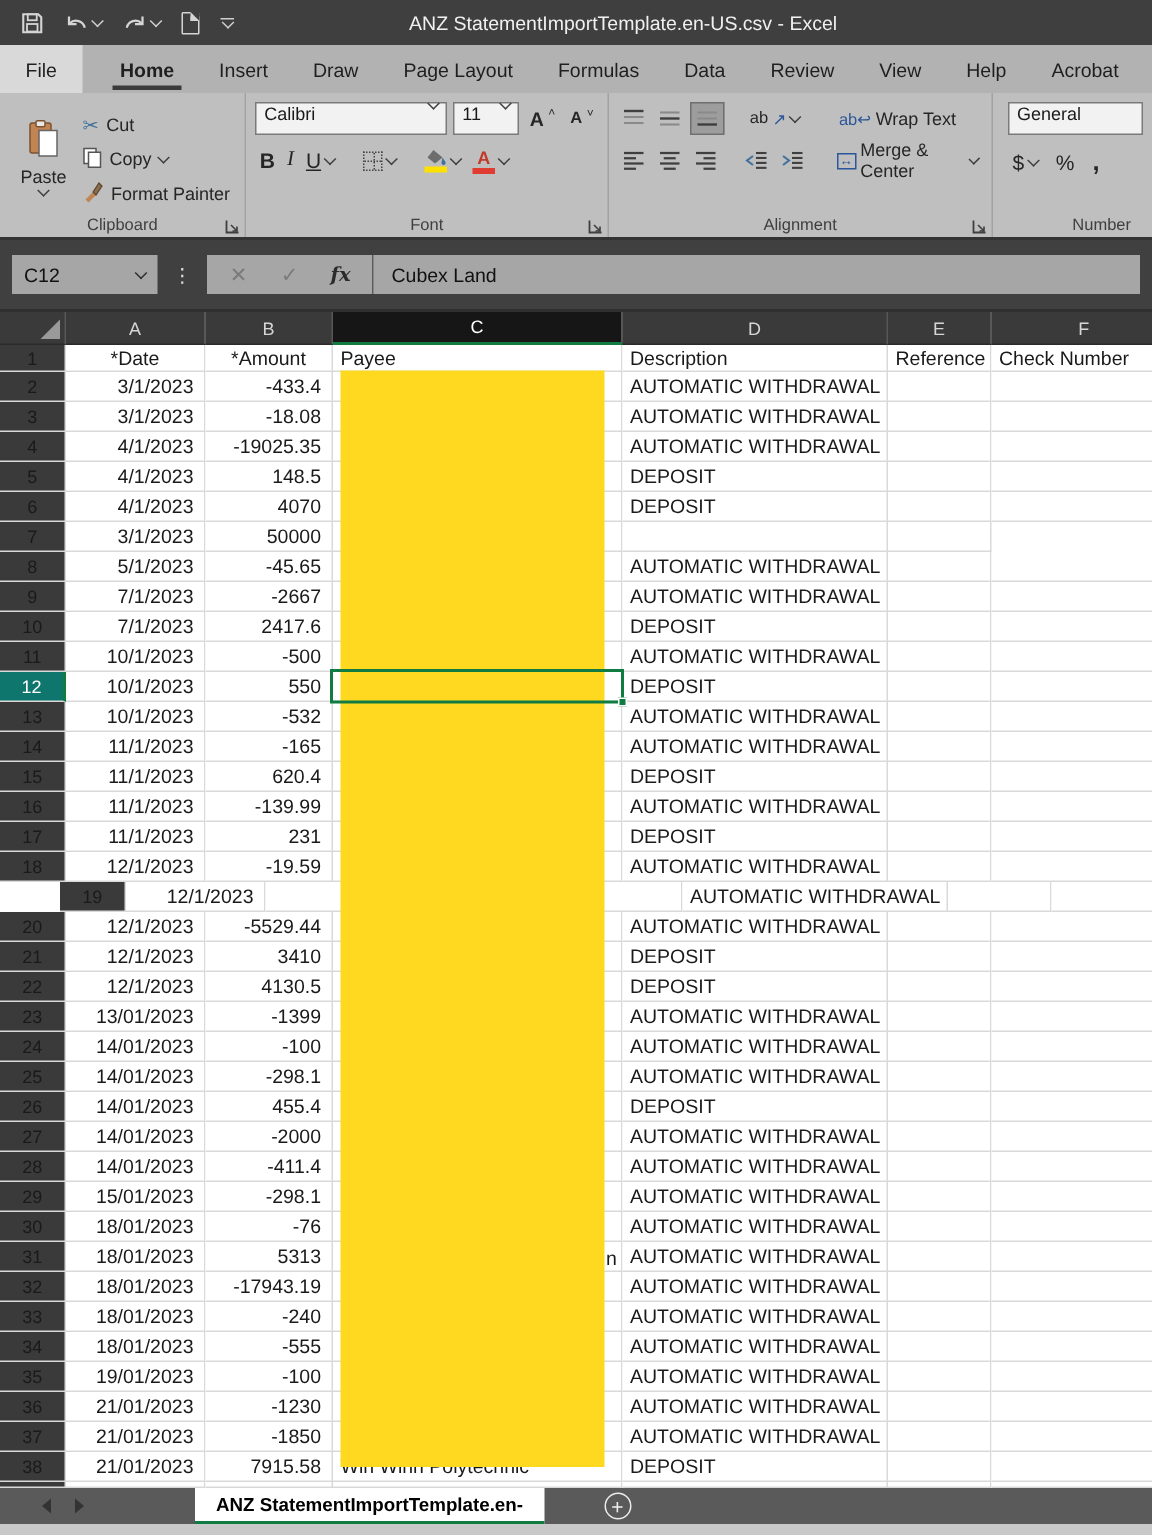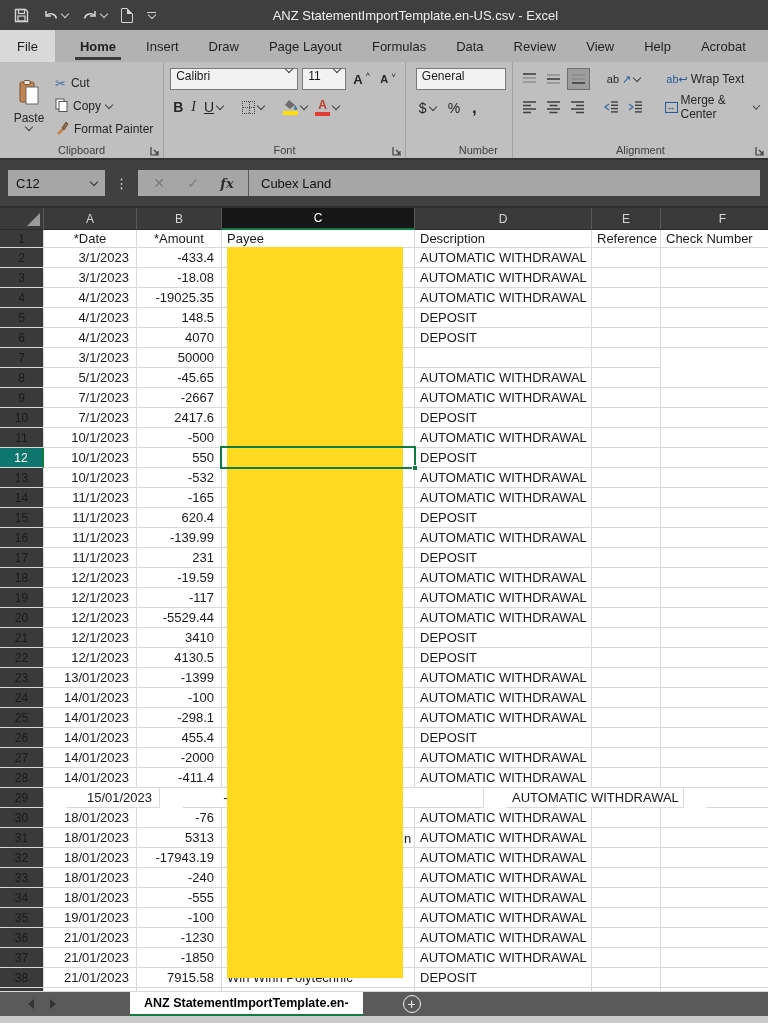--- a/index.html
+++ b/index.html
@@ -253,39 +253,20 @@
       </div>
       <div class="glabel">Font</div>
       <span class="launcher">
         <svg width="10" height="10" viewBox="0 0 10 10">
             <path d="M1 1 v8 h8" fill="none" stroke="#3f3f3f" stroke-width="1.2"></path>
             <path d="M4 4 l4 4 M8 5 v3 h-3" fill="none" stroke="#3f3f3f" stroke-width="1.1"></path>
           </svg>
       </span>
     </div>
 
-    <div class="rgroup" style="flex:1; flex-direction:column; gap:7px;">
-      <div class="combo" style="width:90px; margin-left:4px;">
-        <span>General</span>
-      </div>
-      <div style="display:flex; gap:6px; align-items:center; margin-left:4px; font-size:14px;">
-        <div class="iconbtn">
-            <span>$</span>
-            <i class="chev dark"></i>
-          </div>
-        <div class="iconbtn">
-            <span>%</span>
-          </div>
-        <div class="iconbtn" style="font-weight:bold; font-size:17px;">
-            <span>,</span>
-          </div>
-      </div>
-      <div class="glabel" style="text-align:right; padding-right:14px;">Number</div>
-    </div>
-
     <div class="rgroup" style="width:264px; flex-direction:column; gap:6px;">
       <div style="display:flex; gap:3px; align-items:center;">
         <div class="iconbtn">
             <svg width="15" height="12">
               <line x1="1" y1="1" x2="14" y2="1" stroke="#3f3f3f" stroke-width="1.6"></line>
               <line x1="1" y1="5" x2="14" y2="5" stroke="#8a8a8a" stroke-width="1.4"></line>
               <line x1="1" y1="9" x2="14" y2="9" stroke="#8a8a8a" stroke-width="1.4"></line>
             </svg>
           </div>
         <div class="iconbtn">
@@ -365,20 +346,39 @@
           <i class="chev dark"></i>
         </div>
       </div>
       <div class="glabel">Alignment</div>
       <span class="launcher">
         <svg width="10" height="10" viewBox="0 0 10 10">
             <path d="M1 1 v8 h8" fill="none" stroke="#3f3f3f" stroke-width="1.2"></path>
             <path d="M4 4 l4 4 M8 5 v3 h-3" fill="none" stroke="#3f3f3f" stroke-width="1.1"></path>
           </svg>
       </span>
+    </div>
+
+    <div class="rgroup" style="flex:1; flex-direction:column; gap:7px;">
+      <div class="combo" style="width:90px; margin-left:4px;">
+        <span>General</span>
+      </div>
+      <div style="display:flex; gap:6px; align-items:center; margin-left:4px; font-size:14px;">
+        <div class="iconbtn">
+            <span>$</span>
+            <i class="chev dark"></i>
+          </div>
+        <div class="iconbtn">
+            <span>%</span>
+          </div>
+        <div class="iconbtn" style="font-weight:bold; font-size:17px;">
+            <span>,</span>
+          </div>
+      </div>
+      <div class="glabel" style="text-align:right; padding-right:14px;">Number</div>
     </div>
   </div>
 
   <div class="formulabar">
     <div class="namebox">
       <span>C12</span>
       <i class="chev" style="border-color:#2e2e2e;"></i>
     </div>
     <span class="fb-dots">⋮</span>
     <div class="fb-icons">
@@ -557,21 +557,21 @@
       </div>
       <div class="grow dr" style="height: 20px;">
         <div class="c rh">18</div>
         <div class="c ar">12/1/2023</div>
         <div class="c ar">-19.59</div>
         <div class="c al"></div>
         <div class="c al">AUTOMATIC WITHDRAWAL</div>
         <div class="c "></div>
         <div class="c "></div>
       </div>
-      <div class="grow dr" style="height: 20px;">
+      <div class="grow dr" style="height: 20px; margin-left: 40px;">
         <div class="c rh">19</div>
         <div class="c ar">12/1/2023</div>
         <div class="c ar">-117</div>
         <div class="c al"></div>
         <div class="c al">AUTOMATIC WITHDRAWAL</div>
         <div class="c "></div>
         <div class="c "></div>
       </div>
       <div class="grow dr" style="height: 20px;">
         <div class="c rh">20</div>
@@ -647,21 +647,21 @@
       </div>
       <div class="grow dr" style="height: 20px;">
         <div class="c rh">28</div>
         <div class="c ar">14/01/2023</div>
         <div class="c ar">-411.4</div>
         <div class="c al"></div>
         <div class="c al">AUTOMATIC WITHDRAWAL</div>
         <div class="c "></div>
         <div class="c "></div>
       </div>
-      <div class="grow dr" style="height: 20px; gap: 23px;">
+      <div class="grow dr" style="height: 20px;">
         <div class="c rh">29</div>
         <div class="c ar">15/01/2023</div>
         <div class="c ar">-298.1</div>
         <div class="c al"></div>
         <div class="c al">AUTOMATIC WITHDRAWAL</div>
         <div class="c "></div>
         <div class="c "></div>
       </div>
       <div class="grow dr" style="height: 20px;">
         <div class="c rh">30</div>

